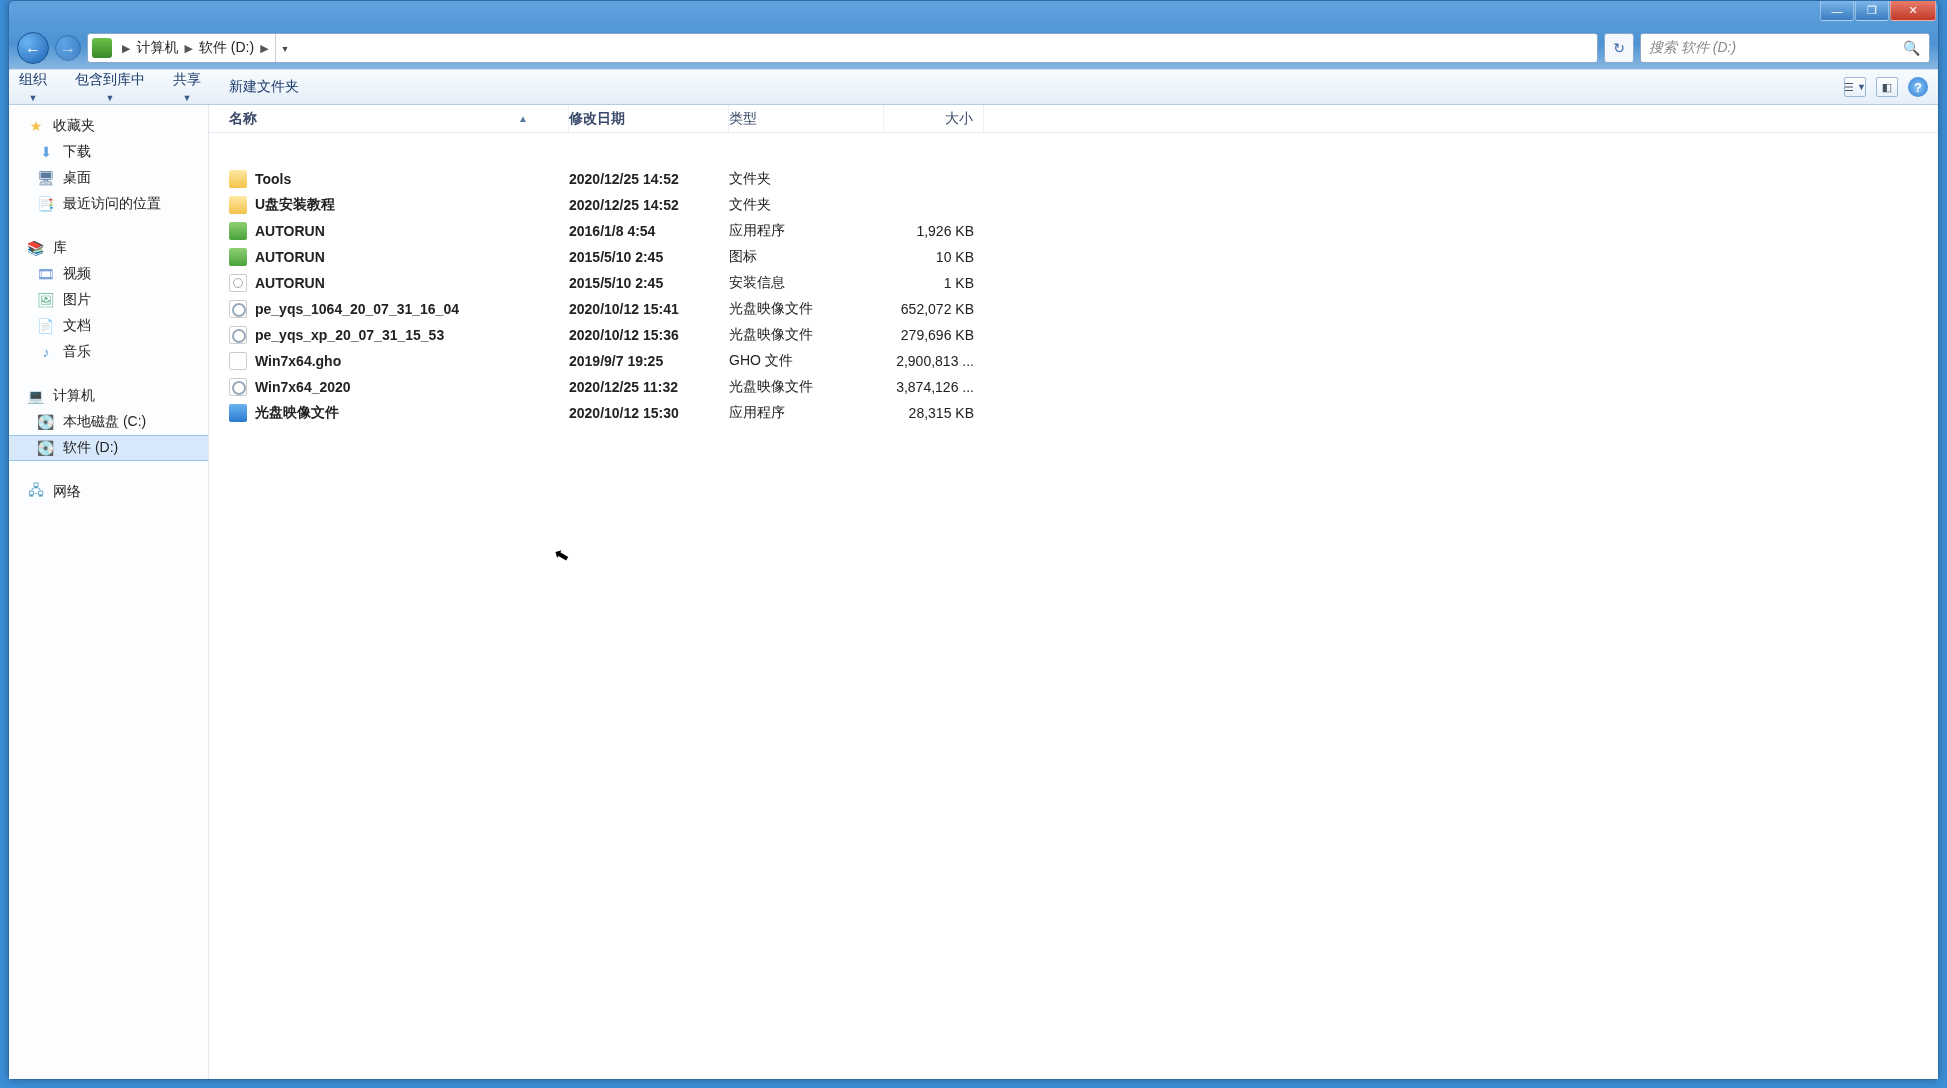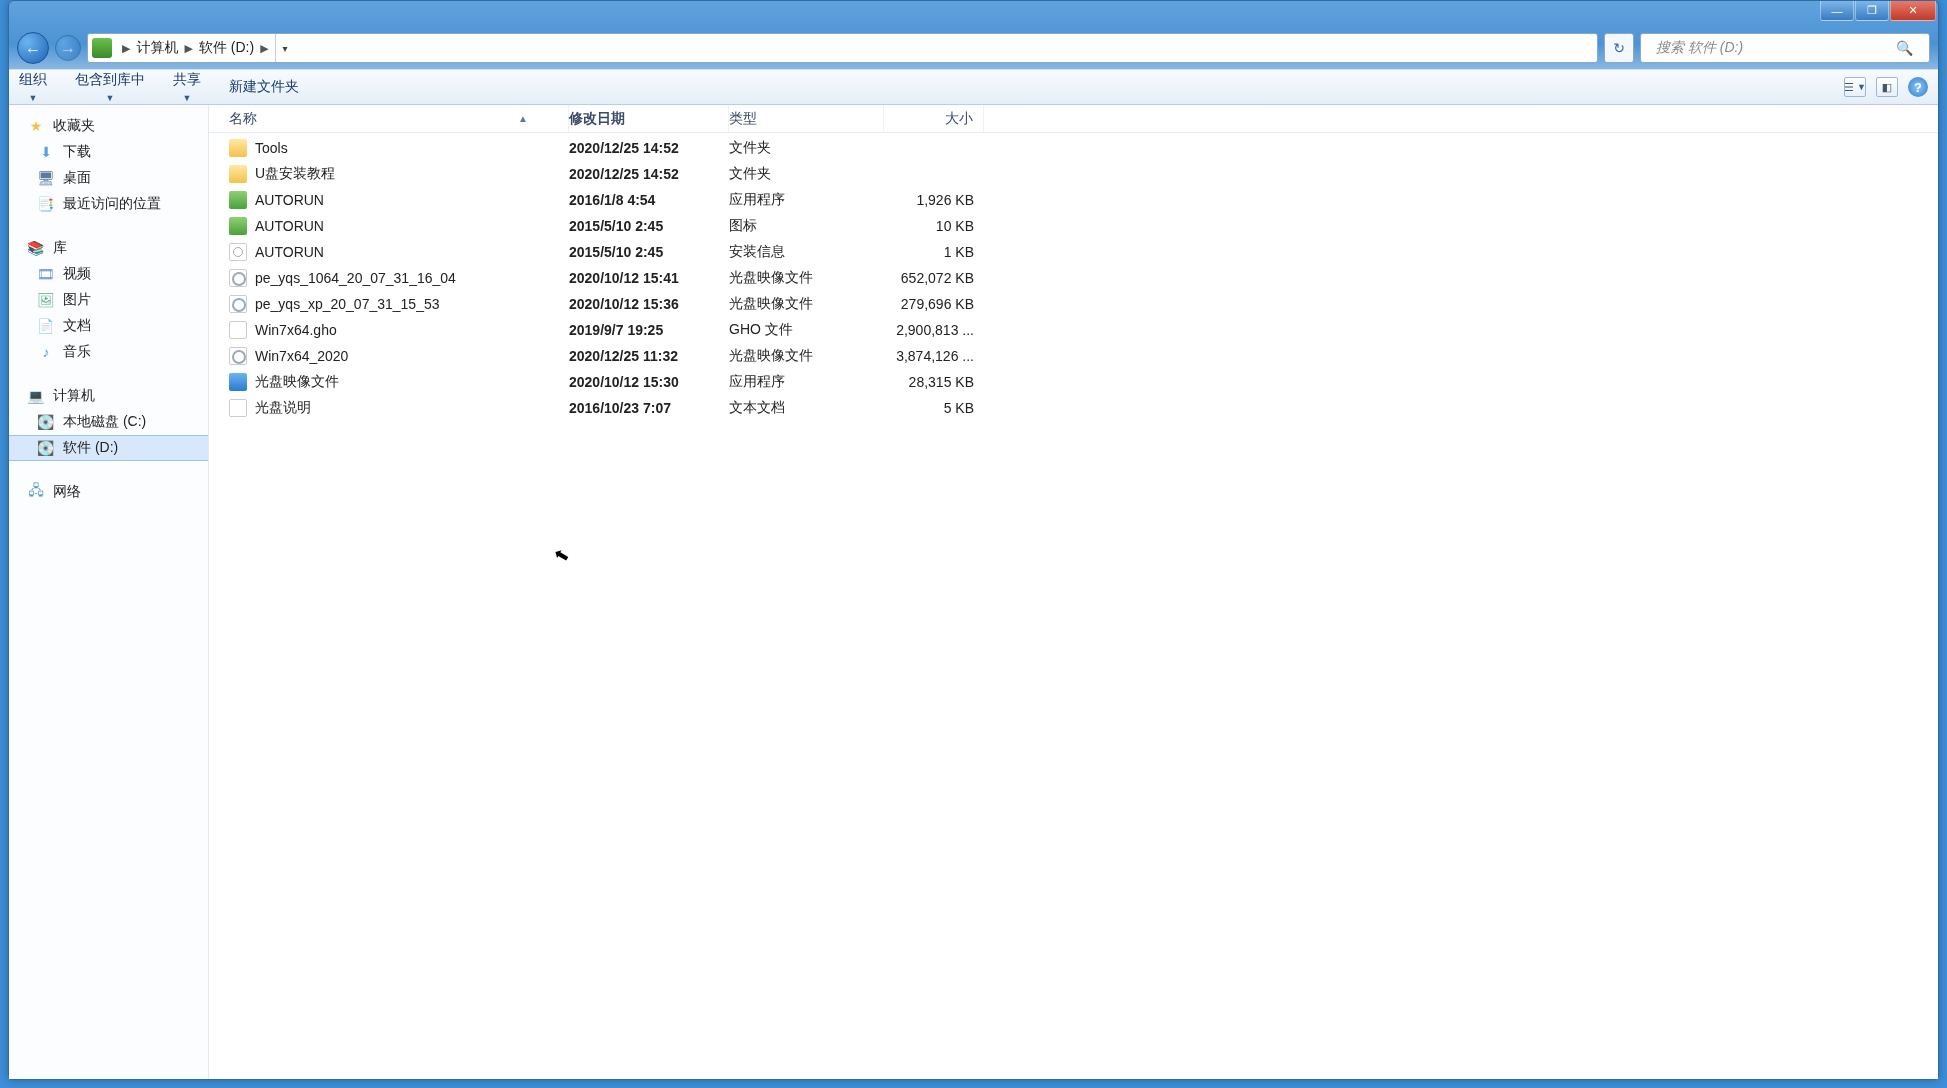--- a/index.html
+++ b/index.html
@@ -77,21 +77,21 @@
   border-radius: 3px;
   display: flex; align-items: center; justify-content: center;
   color: #3a6aa8; font-size: 14px;
 }
 .searchbox {
   width: 290px; height: 30px;
   background: #fff;
   border: 1px solid #8aa8c9;
   border-radius: 3px;
   display: flex; align-items: center;
-  padding: 0 15px;
+  padding: 0 8px;
   color: #888; font-style: italic; font-size: 14px;
 }
 .searchbox .mag { margin-left: auto; font-style: normal; color: #5a7aa8; }
 
 .toolbar {
   height: 36px;
   background: linear-gradient(#f7fbfe, #e5eef8);
   border-top: 1px solid #cfe0f1;
   border-bottom: 1px solid #b8cde3;
   display: flex;
@@ -150,29 +150,29 @@
 .listing { flex: 1; display: flex; flex-direction: column; }
 .cols {
   height: 28px;
   display: flex;
   align-items: center;
   border-bottom: 1px solid #e6ecf3;
   font-size: 14px;
   color: #3a4a6a;
   padding-left: 20px;
 }
-.col-name { width: 340px; display:flex; align-items:center;}
+.col-name { width: 340px; display:flex; align-items:center;font-weight:bold;}
 .col-date { width: 160px; font-weight: bold; }
 .col-type { width: 155px; }
 .col-size { width: 100px; text-align: right; padding-right: 10px;}
 .cols .col-name, .cols .col-date, .cols .col-type, .cols .col-size { border-right: 1px solid #eef2f7; height:100%; display:flex; align-items:center;}
 .cols .col-size{ justify-content:flex-end;}
 .sort-arrow { margin-left: auto; margin-right: 40px; font-size: 10px; color:#5a7aa0; }
 
-.rows { flex:1; overflow:auto; padding-top:2px;}
+.rows { flex:1; overflow:auto; padding-top:2px;margin-top:31px;}
 .row {
   height: 26px;
   display: flex;
   align-items: center;
   padding-left: 20px;
   font-size: 14px;
   color: #222;
 }
 .row .col-name { display:flex; align-items:center; gap:8px;}
 .row.selected {
@@ -467,29 +467,20 @@
           </div>
           <div class="row">
             <div class="col-name">
               <span class="file-ico fi-app"></span>
               <span>光盘映像文件</span>
             </div>
             <div class="col-date">2020/10/12 15:30</div>
             <div class="col-type">应用程序</div>
             <div class="col-size">28,315 KB</div>
           </div>
-          <div class="row">
-            <div class="col-name">
-              <span class="file-ico fi-txt"></span>
-              <span>光盘说明</span>
-            </div>
-            <div class="col-date">2016/10/23 7:07</div>
-            <div class="col-type">文本文档</div>
-            <div class="col-size">5 KB</div>
-          </div>
         </div>
     </div>
 
   </div>
 
 
 </div>
 
 <div class="cursor">⬉</div>
 

